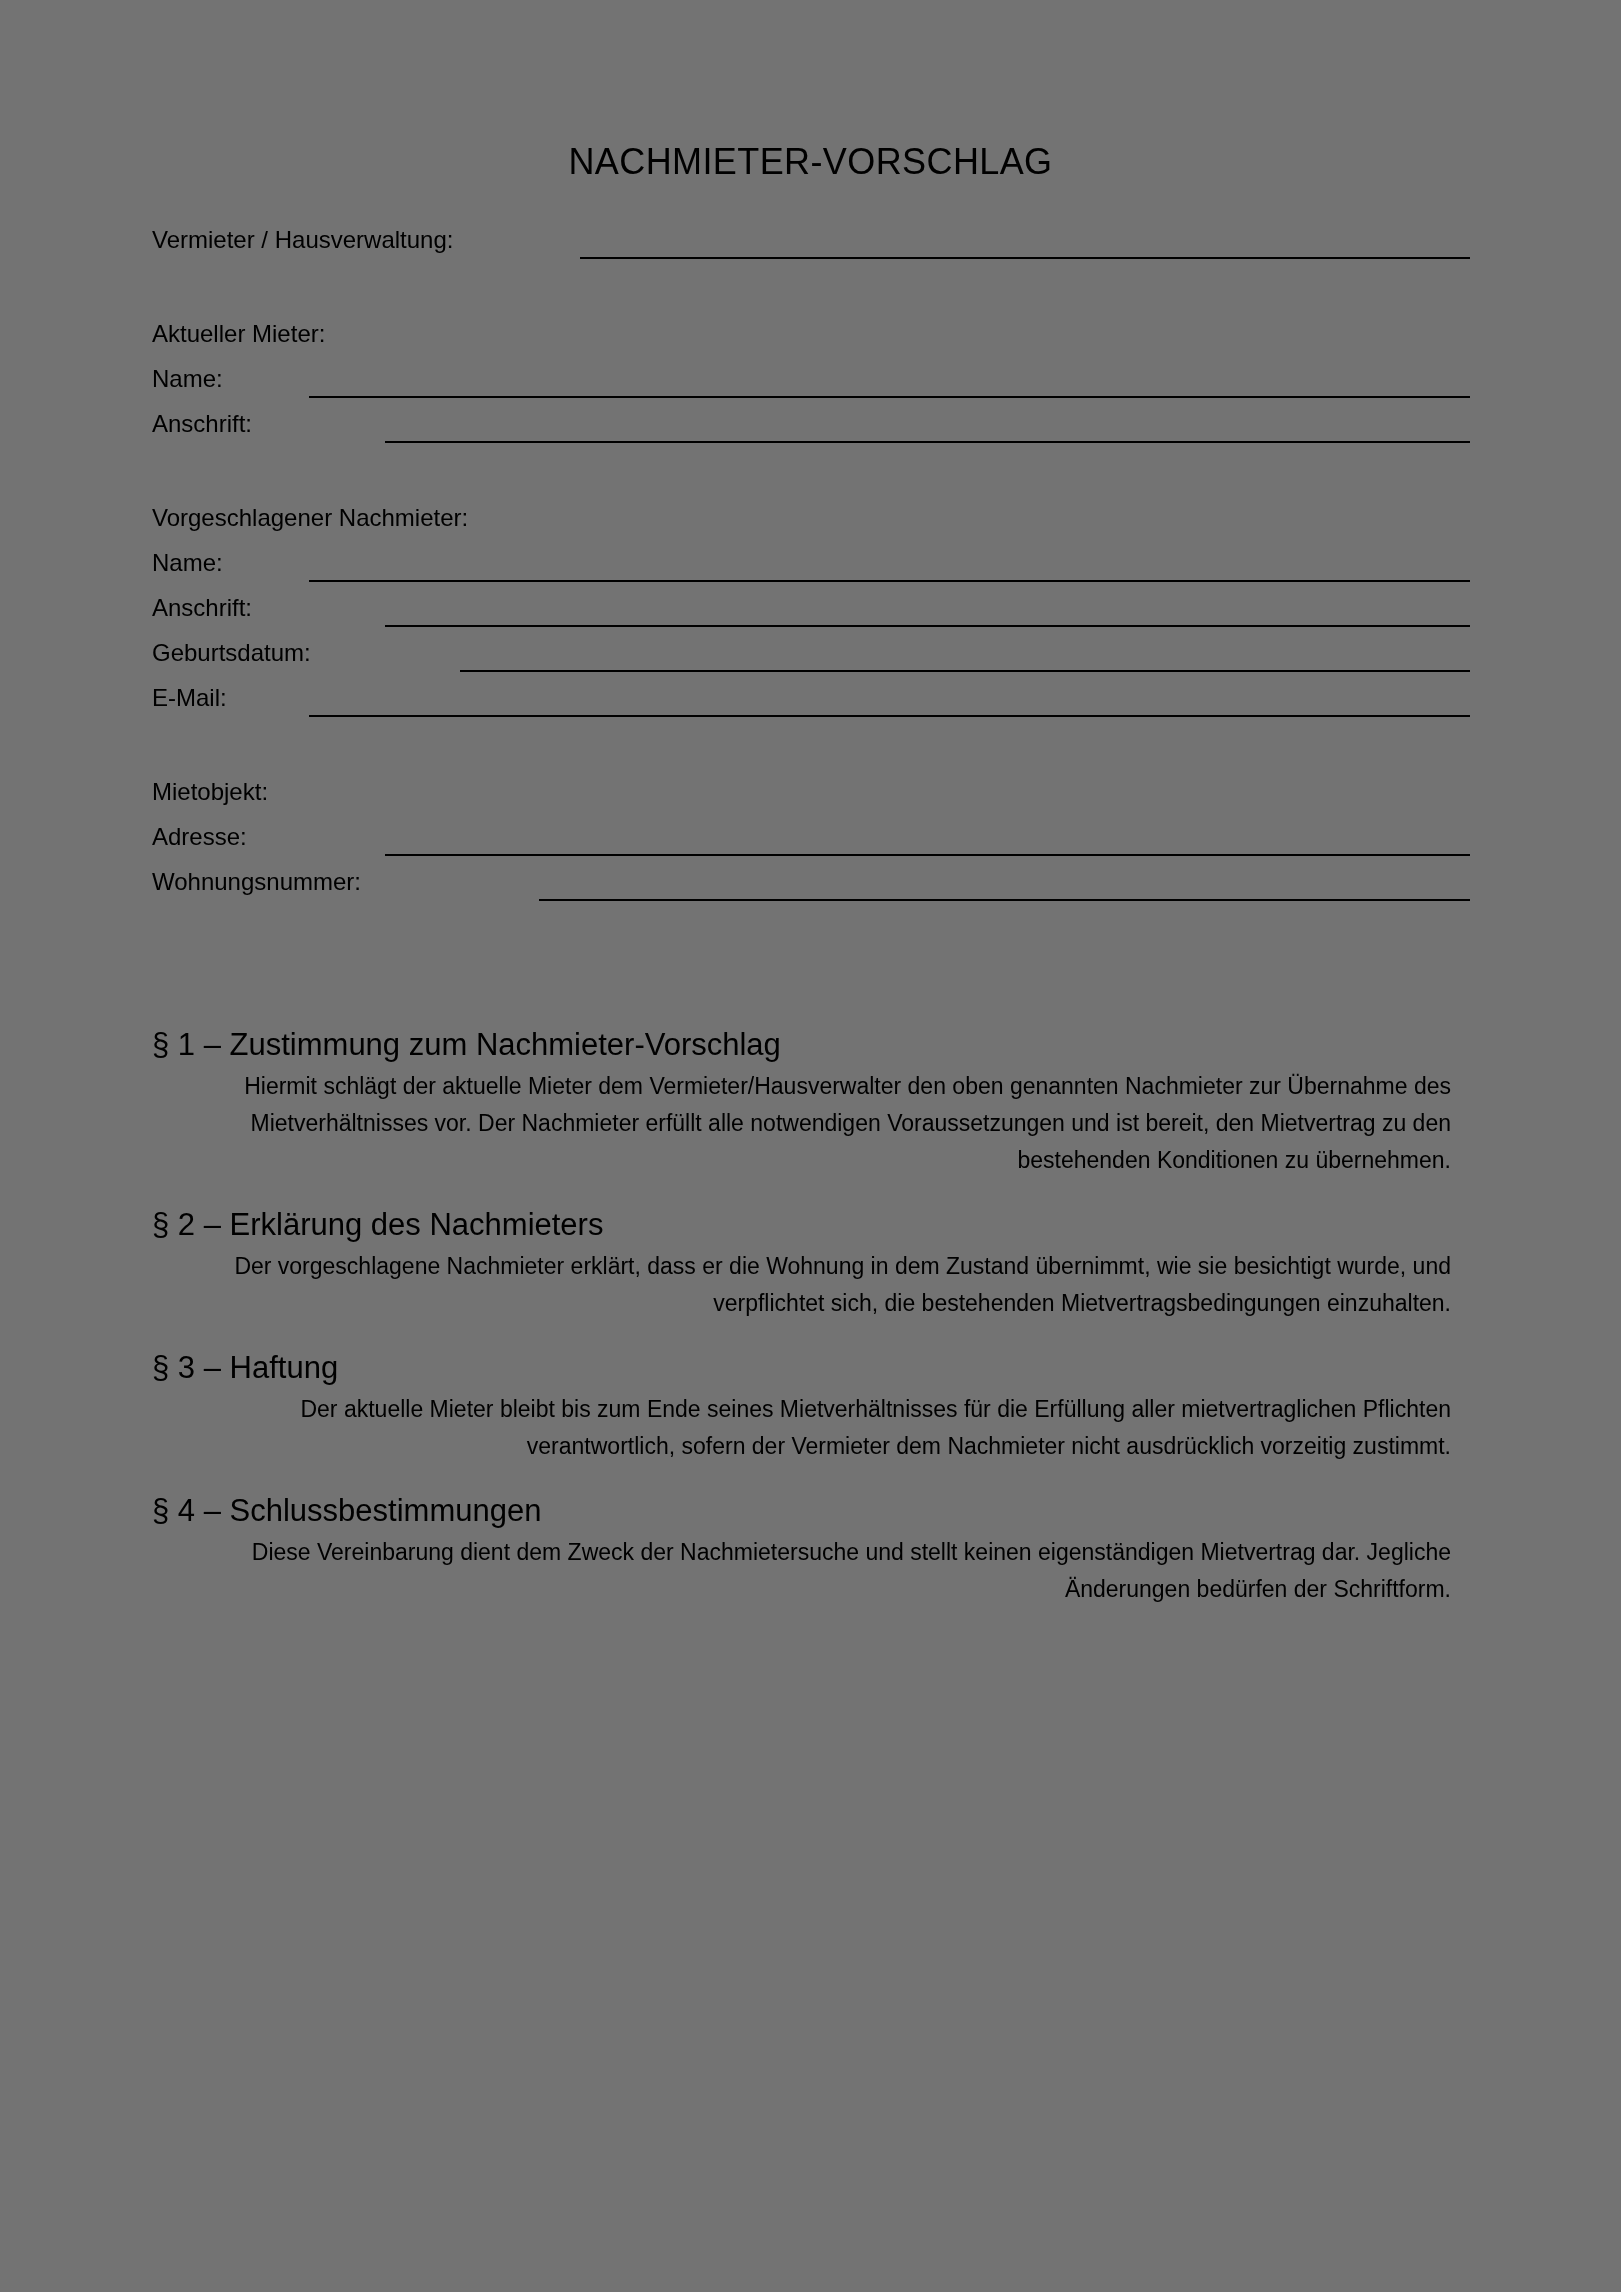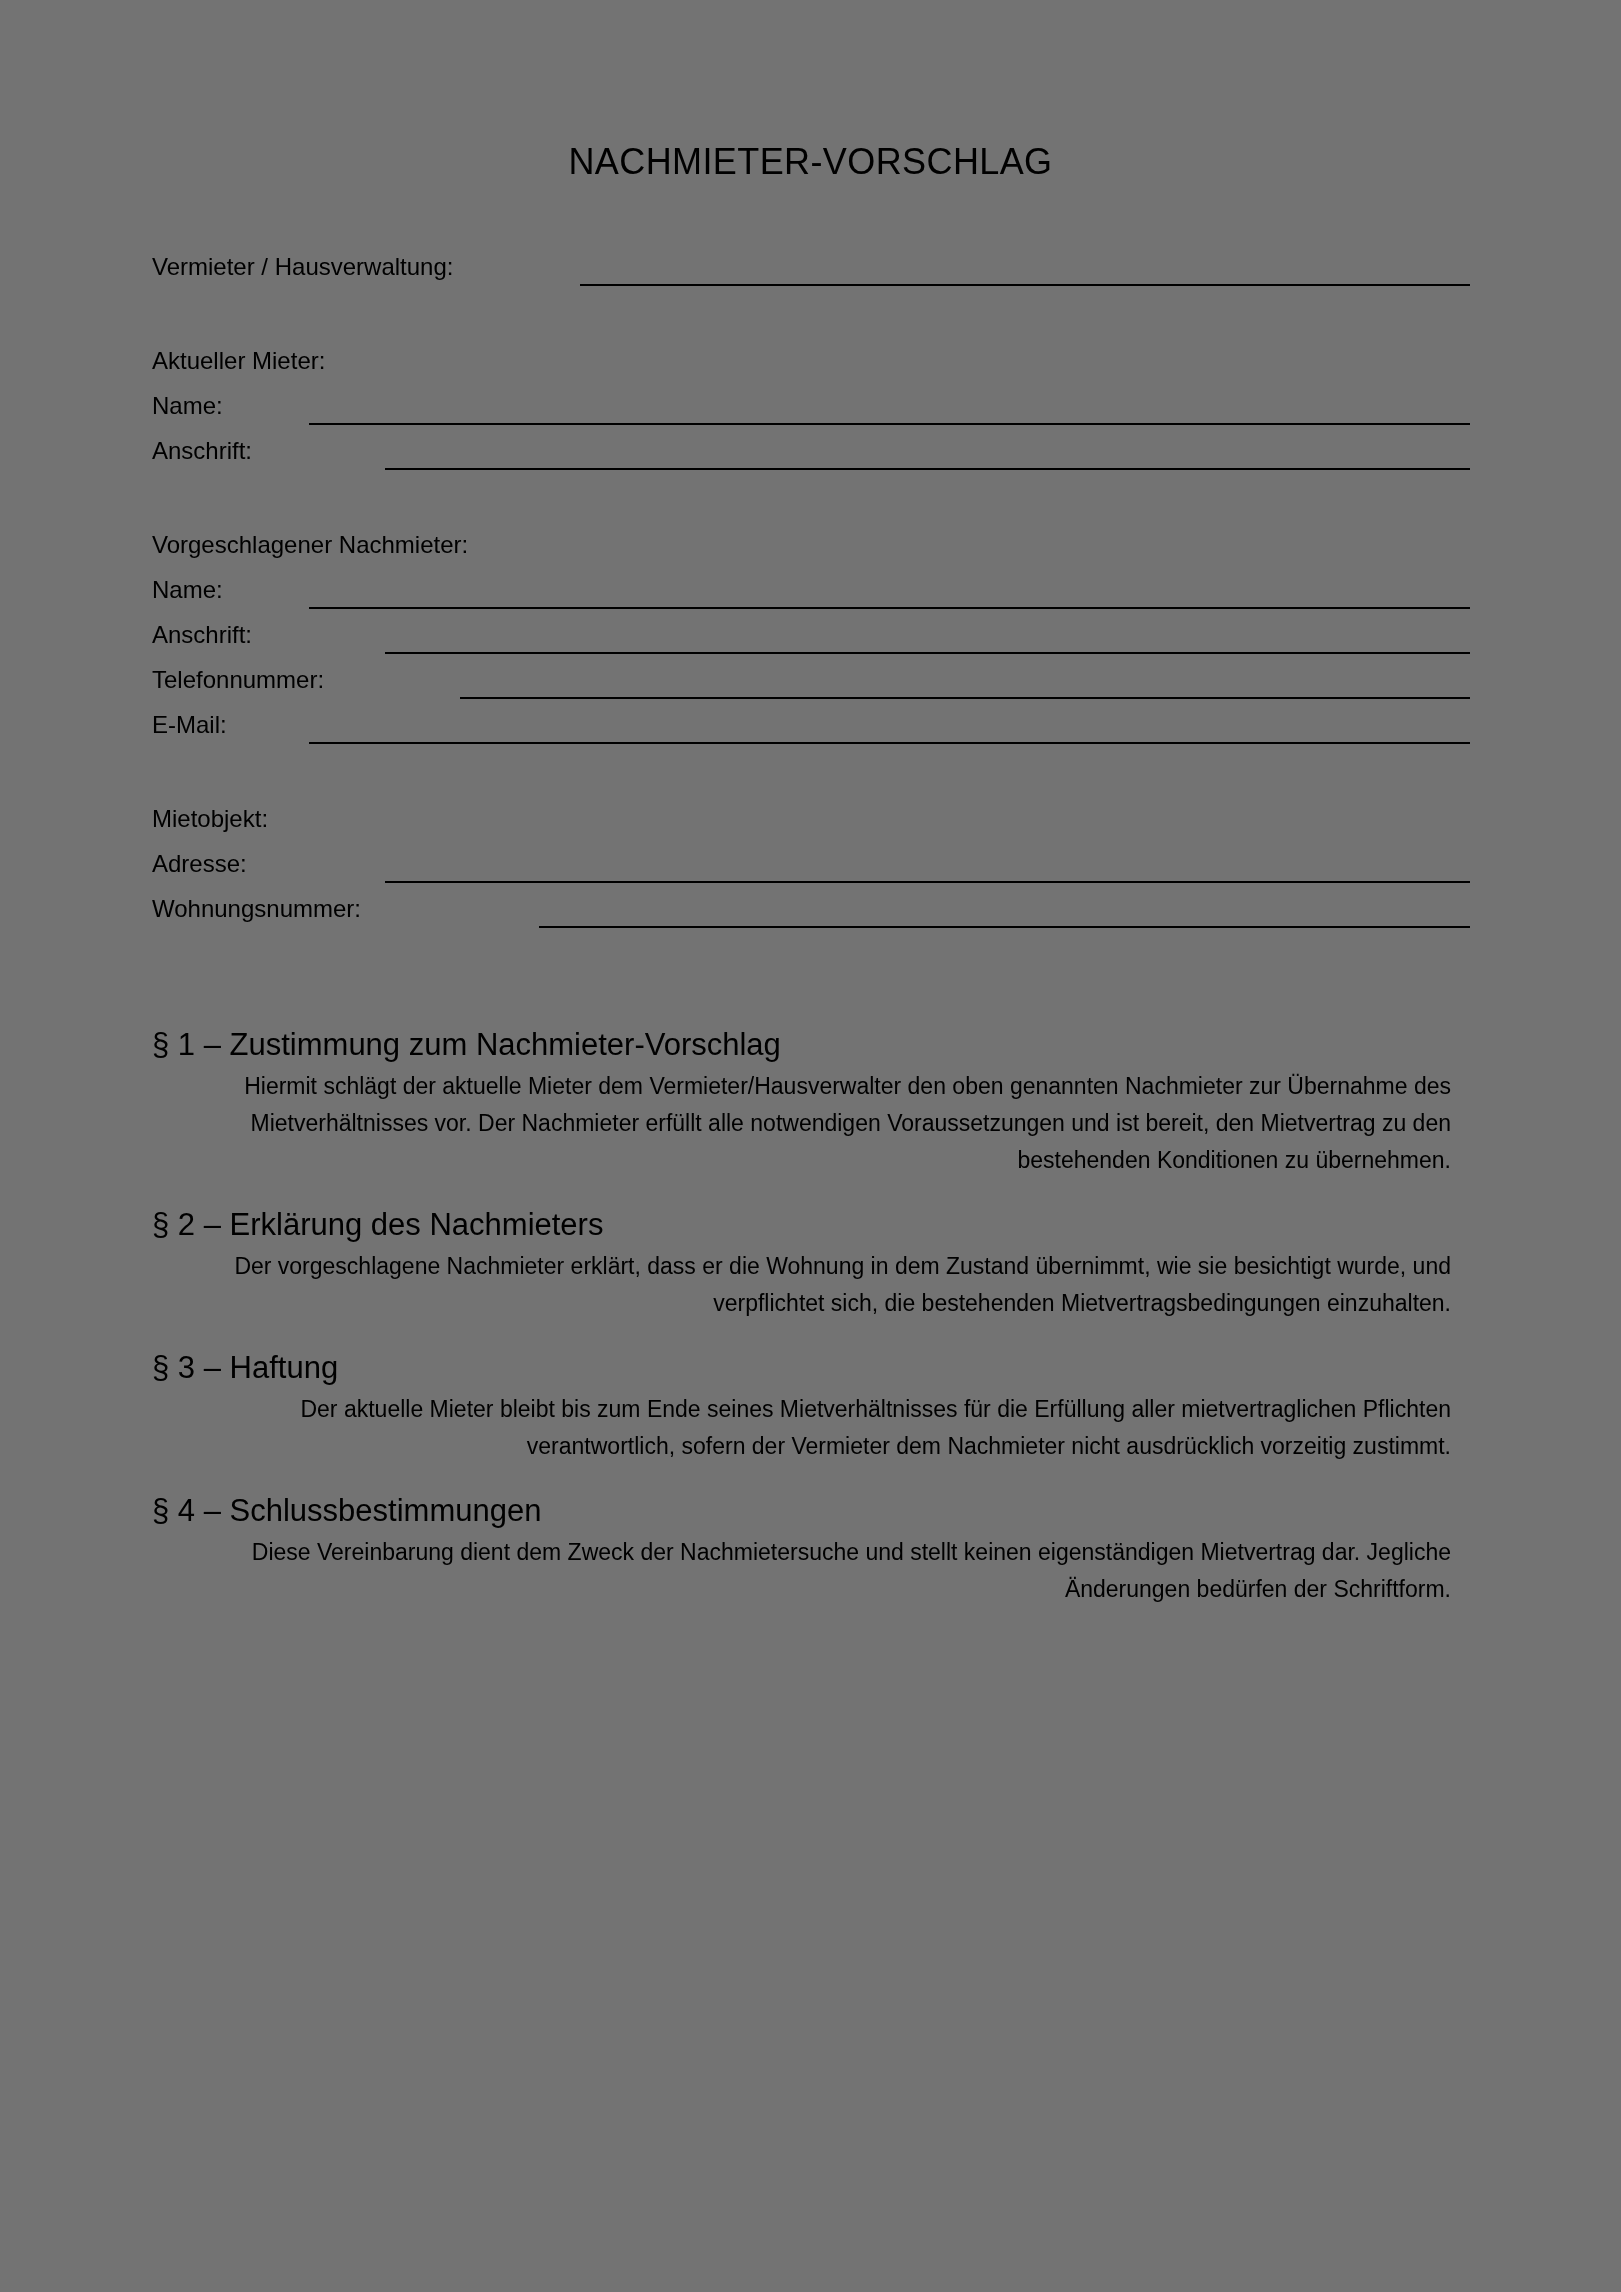--- a/index.html
+++ b/index.html
@@ -34,21 +34,21 @@
     font-weight: 400;
     letter-spacing: 0.4px;
     line-height: 1.2;
     white-space: nowrap;
   }
 
   
   .form-area {
     position: absolute;
     left: 152px;
-    top: 250px;
+    top: 223px;
     width: 1318px;
   }
   .field-row {
     position: relative;
     height: 45px;
     width: 100%;
   }
   .field-label {
     position: absolute;
     left: 0;
@@ -141,21 +141,21 @@
       <span class="field-rule" style="width:1161px;"></span>
     </div>
 
 
     <div class="field-row">
       <span class="field-label">Anschrift:</span>
       <span class="field-rule" style="width:1085px;"></span>
     </div>
 
     <div class="field-row">
-      <span class="field-label">Telefonnummer:</span>
+      <span class="field-label">Geburtsdatum:</span>
       <span class="field-rule" style="width:1010px;"></span>
     </div>
 
     <div class="field-row">
       <span class="field-label">E-Mail:</span>
       <span class="field-rule" style="width:1161px;"></span>
     </div>
 
     <div class="spacer-lg"></div>
 

